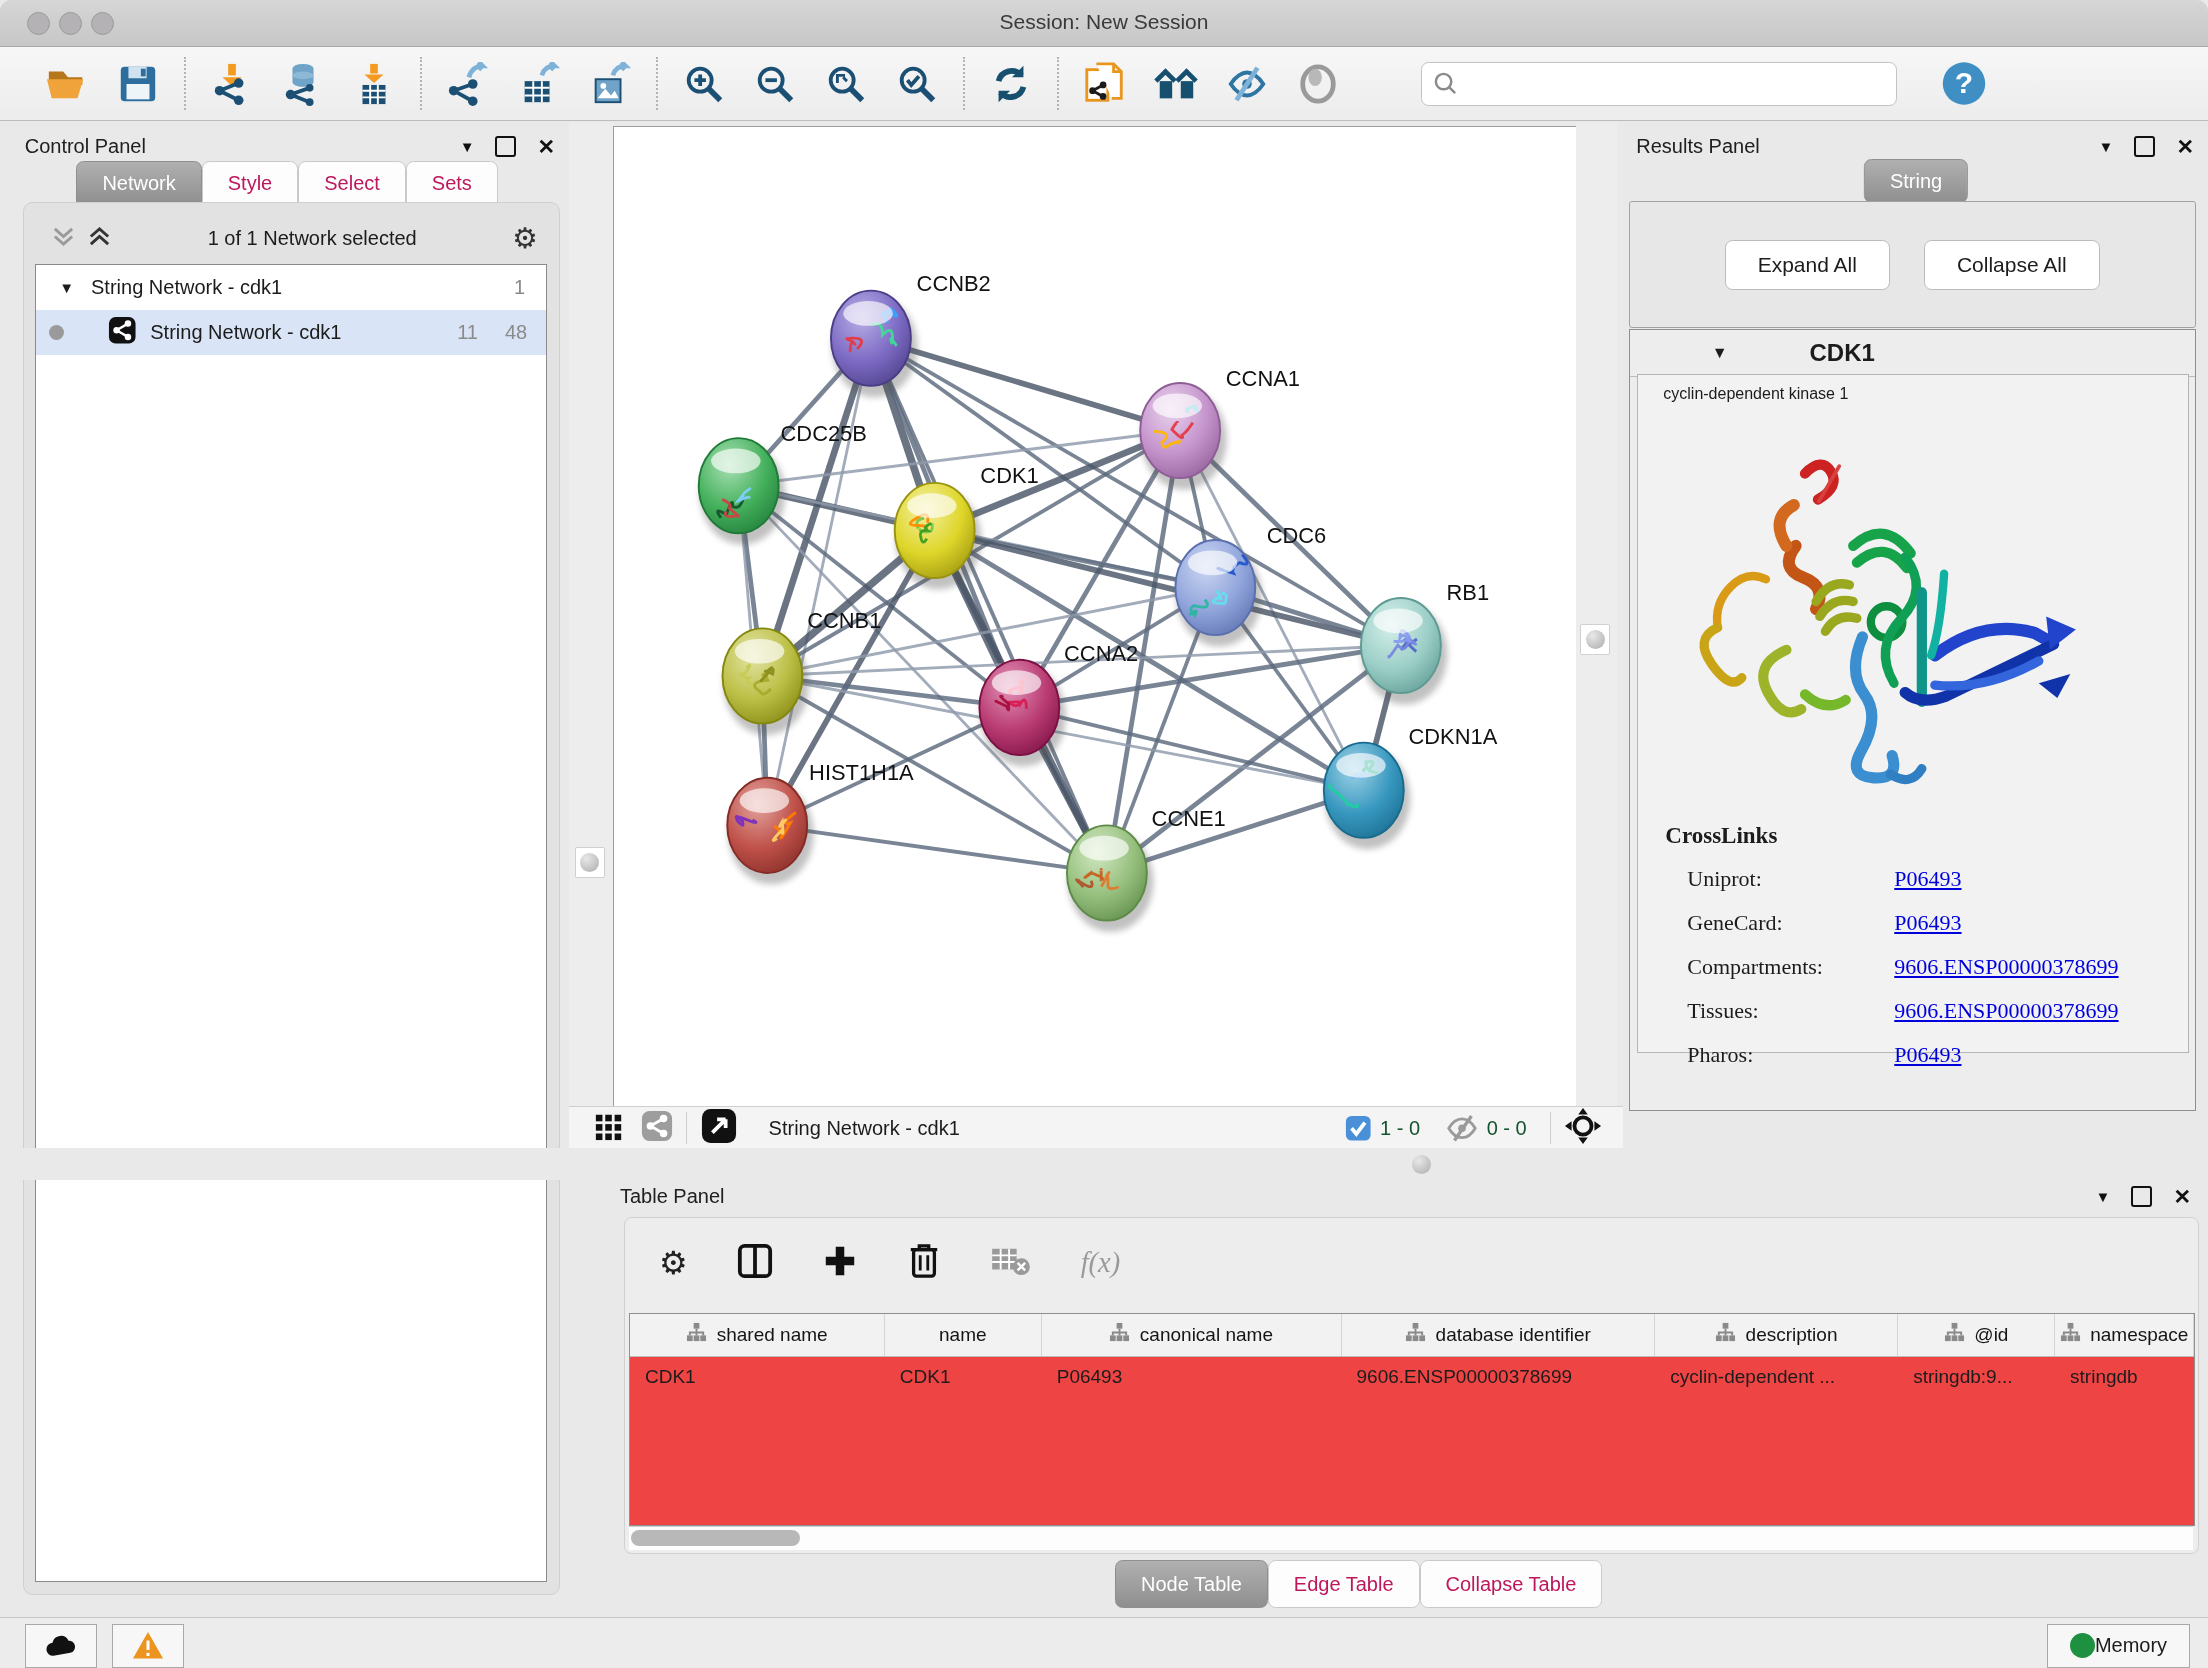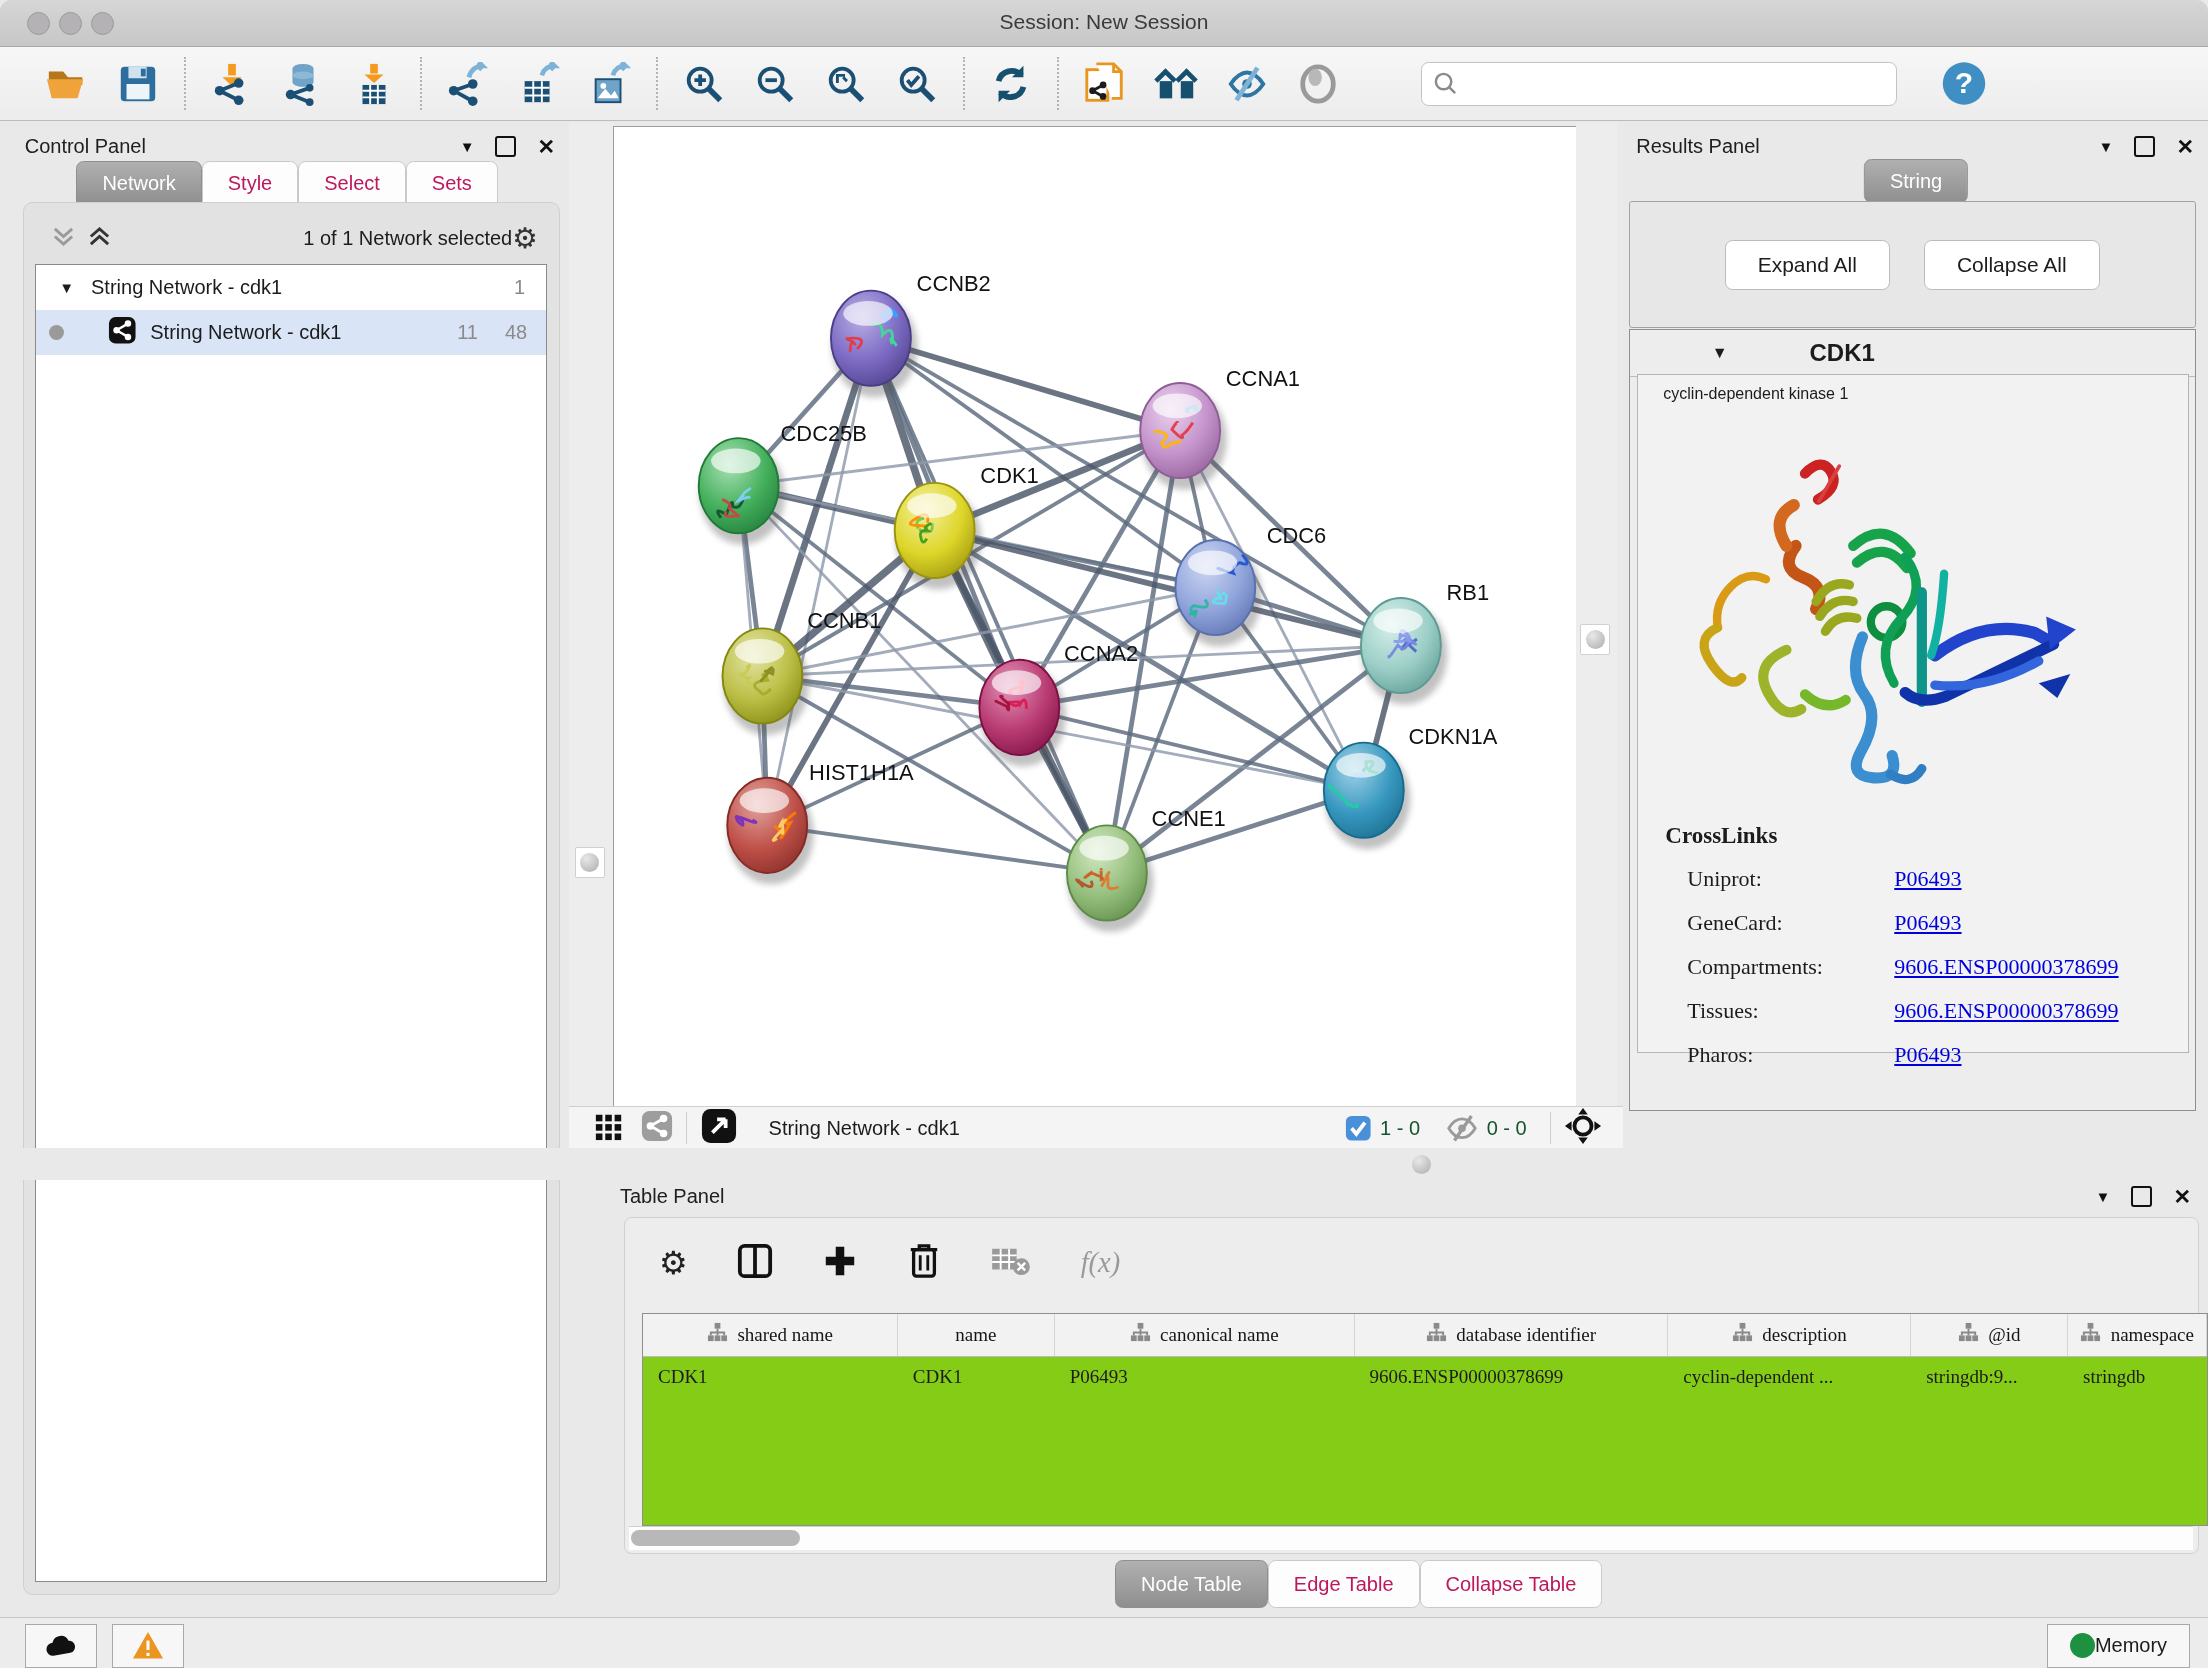--- a/index.html
+++ b/index.html
@@ -63,22 +63,22 @@
   .cdk-head{height:46px;display:flex;align-items:center;gap:82px;padding-left:82px;border-bottom:1px solid #bbb;}
   .cdk-inner{position:absolute;left:7.6px;top:44px;width:550px;height:677px;background:#f2f2f2;border:1px solid #b5b5b5;}
   .xl{font-family:"Liberation Serif",serif;}
   .xl-title{font-size:23px;font-weight:bold;margin:5.7px 0 7.6px 27px;}
   .xl-row{display:flex;font-size:22px;height:44px;align-items:center;}
   .xl-label{width:207px;margin-left:49px;}
   .xl-link{color:#0000dd;text-decoration:underline;}
   
   .tp-box{left:624px;top:1217px;width:1573px;height:335px;background:#ededed;border:1px solid #d0d0d0;border-radius:7.6px;}
   .tp-toolbar{position:absolute;left:34px;top:11.4px;height:67px;display:flex;align-items:center;gap:49px;}
-  .grid-table{position:absolute;left:17px;top:95px;width:1564px;height:211px;background:#84cc16;
-              border:1.9px solid #8f8f8f;overflow:hidden;font-family:Liberation Serif, serif;}
+  .grid-table{position:absolute;left:4px;top:95px;width:1564px;height:211px;background:#ef4444;
+              border:1.9px solid #8f8f8f;overflow:hidden;}
   .g-head{display:flex;background:#f2f2f2;border-bottom:1px solid #bbb;height:42px;}
   .g-hcell{display:flex;align-items:center;justify-content:center;gap:9.5px;font-size:19px;color:#151515;
            border-right:1px solid #d5d5d5;box-sizing:border-box;overflow:hidden;white-space:nowrap;}
   .g-row{display:flex;height:40px;}
   .g-cell{display:flex;align-items:center;font-size:19px;padding-left:15px;box-sizing:border-box;
           overflow:hidden;white-space:nowrap;}
   .hscroll{position:absolute;left:3.8px;top:308px;width:1564px;height:23px;background:#fdfdfd;border-top:1px solid #cfcfcf;}
   .hthumb{position:absolute;left:1.9px;top:2.9px;width:169px;height:16px;background:#b8b8b8;border-radius:8.6px;}
   .tp-tabs{left:1115px;top:1560px;display:flex;}
   .tp-tabs .tab{border-radius:7.6px;height:46px;}
@@ -284,21 +284,21 @@
       <div class="tab">Sets</div>
     </div>
   <div class="cp-box">
     <div class="cp-status">
       <span style="margin-left:27px"><svg width="25" height="25" viewBox="0 0 26 26">
             <path d="M4 5l9 8 9-8M4 13l9 8 9-8" stroke="#9a9a9a" stroke-width="3" fill="none"></path>
           </svg></span>
       <span style="margin-left:11.4px"><svg width="25" height="25" viewBox="0 0 26 26">
             <path d="M4 21l9-8 9 8M4 13l9-8 9 8" stroke="#333" stroke-width="3" fill="none"></path>
           </svg></span>
-      <span style="flex:1;text-align:right;font-size:20px">1 of 1 Network selected</span>
+      <span style="flex:1;text-align:center;font-size:20px">1 of 1 Network selected</span>
       <span style="margin-right:21px;font-size:28.5px;color:#333">⚙</span>
     </div>
     <div class="netlist">
       <div class="nl-row">
         <span style="margin-left:23px;font-size:15px">▼</span>
         <span style="margin-left:17px">String Network - cdk1</span>
         <span class="nl-count" style="margin-left:auto;margin-right:21px">1</span>
       </div>
       <div class="nl-row sel">
         <span style="margin-left:13.3px;width:15px;height:15px;border-radius:50%;background:#9a9a9a"></span>

